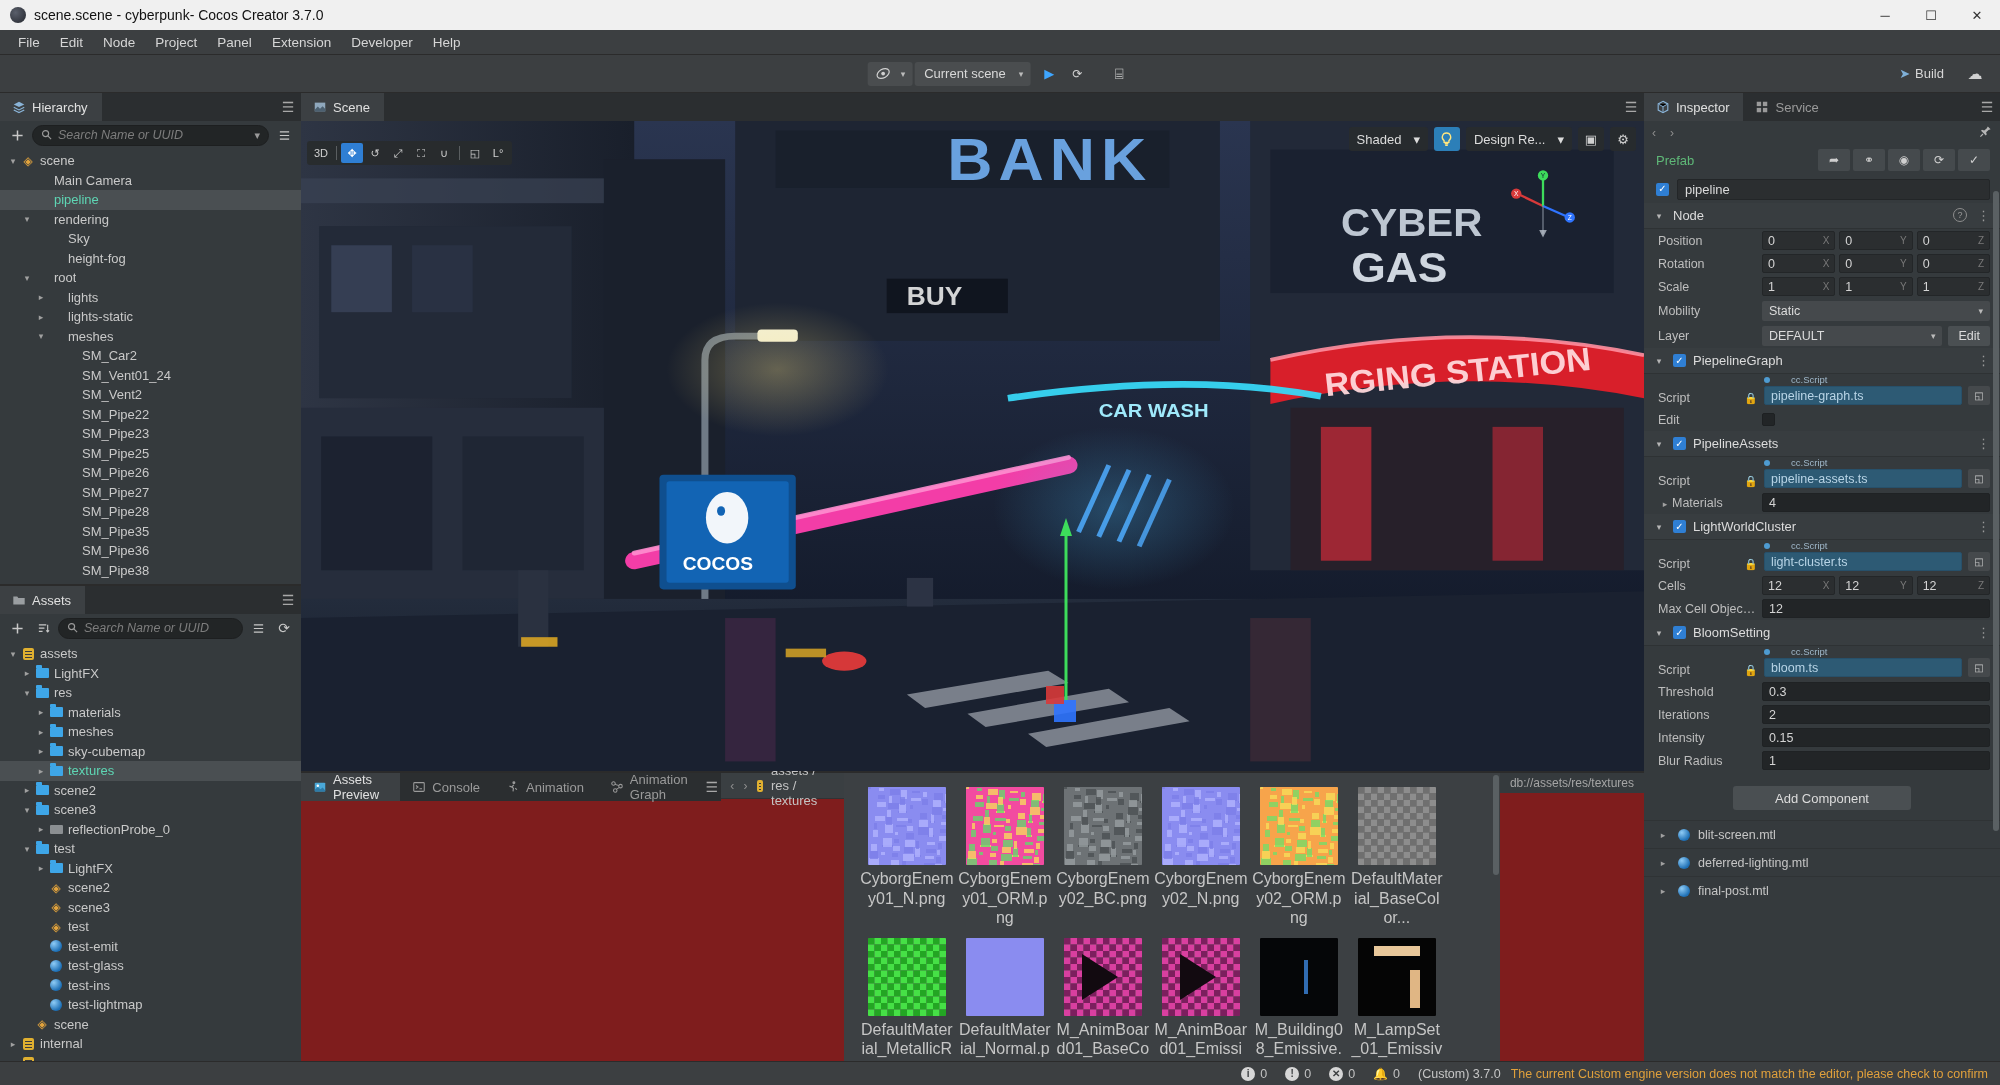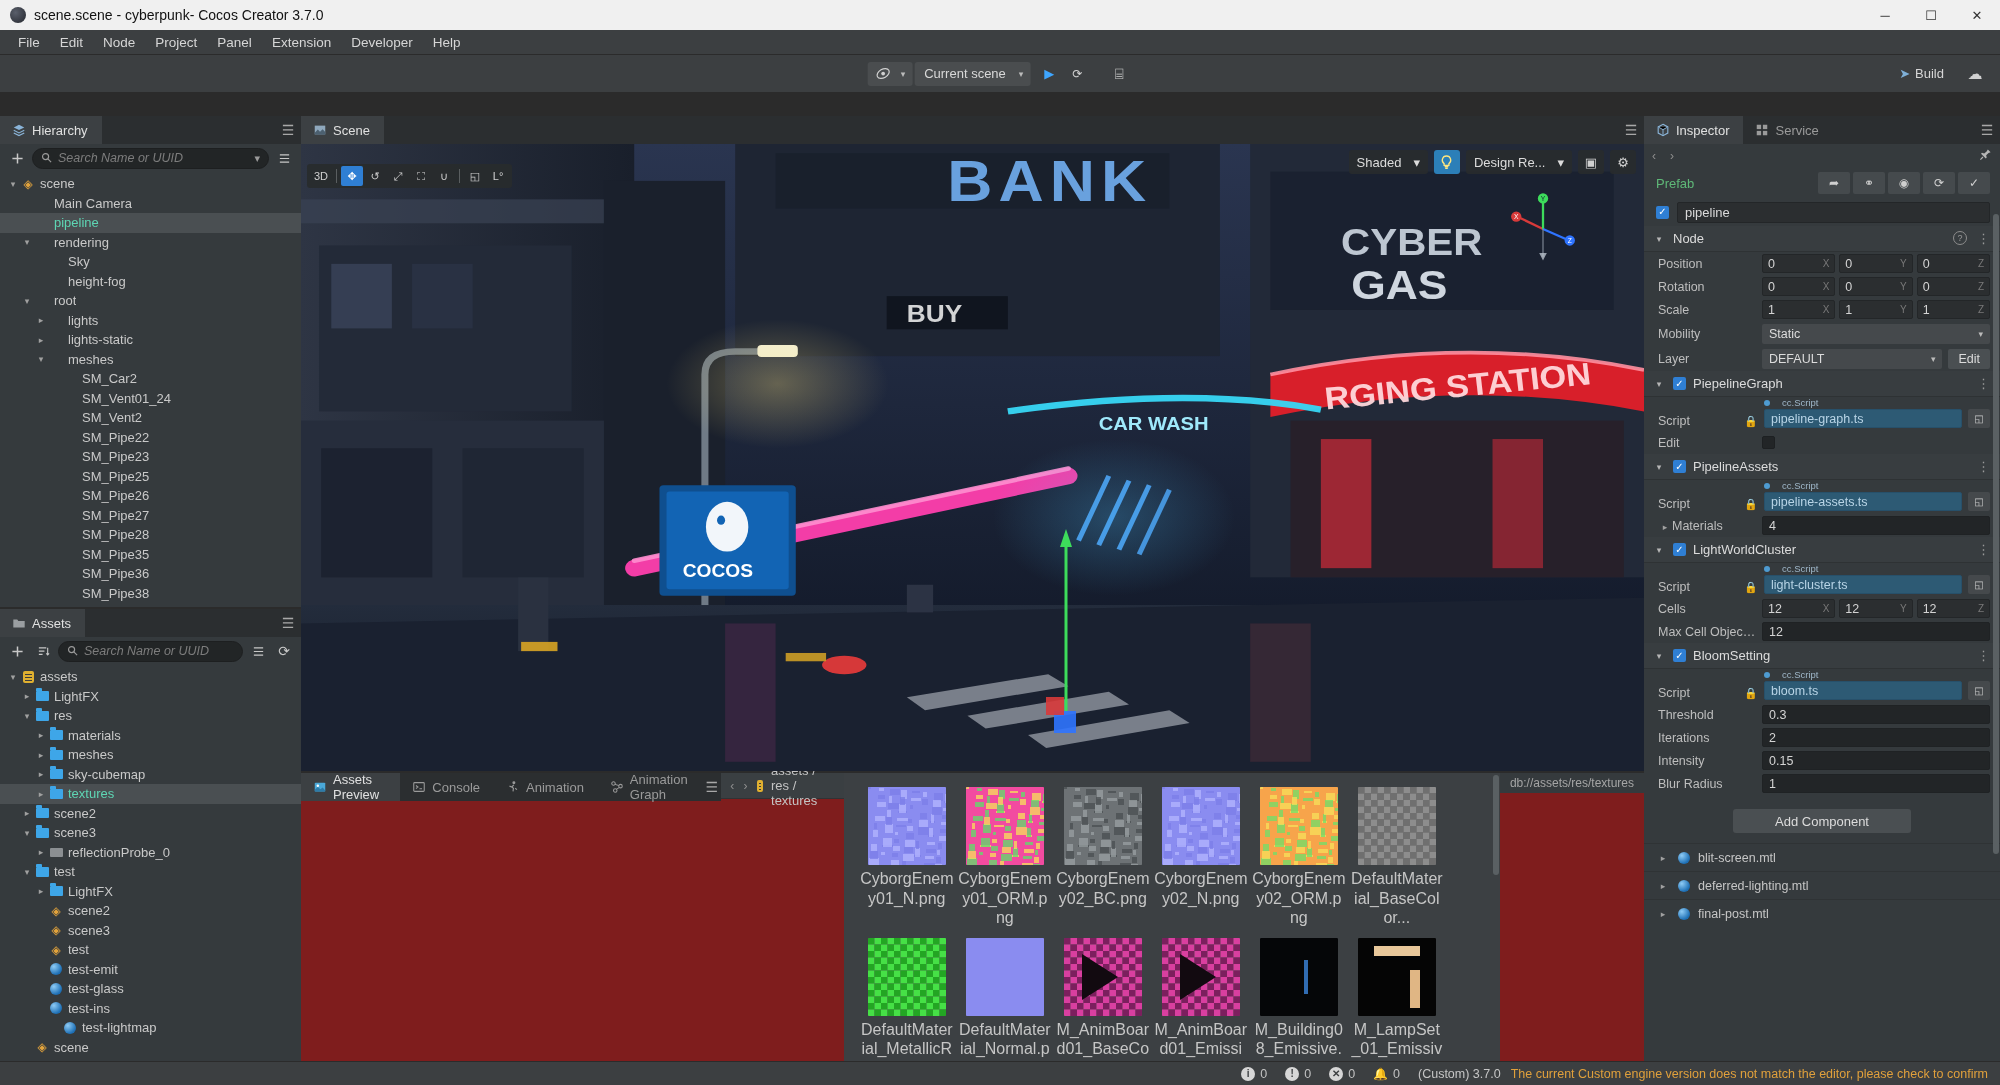--- a/index.html
+++ b/index.html
@@ -62,21 +62,21 @@
   .tb-play { color: #3ea6ff; font-size: 13px; }
   .toolbar-right {
     margin-left: auto; display: flex; align-items: center; gap: 10px; padding-right: 12px;
   }
   .build-btn {
     display: flex; align-items: center; gap: 5px; font-size: 13px; color: #d6d6d6;
     padding: 3px 8px; border-radius: 3px;
   }
 
   
-  .body { flex: 1; display: flex; min-height: 0; background: #2b2b2b; margin-top: 23px; }
+  .body { flex: 1; display: flex; min-height: 0; background: #2b2b2b; }
 
   
   .panel { display: flex; flex-direction: column; background: #353a3d; min-height: 0; }
   .panel-tabs {
     height: 28px; background: #2b2e30; display: flex; align-items: stretch; flex: 0 0 28px;
     position: relative;
   }
   .panel-tab {
     display: flex; align-items: center; gap: 6px; padding: 0 14px 0 12px;
     font-size: 13px; color: #9a9a9a; background: transparent;
@@ -289,21 +289,21 @@
   }
   .select-field .car { margin-left: auto; font-size: 9px; color: #bbb; }
   .mini-btn {
     height: 20px; padding: 0 10px; background: #4a4f52; border-radius: 2px;
     display: flex; align-items: center; font-size: 12.5px; color: #dcdcdc;
   }
   .script-row { height: 34px; display: flex; align-items: flex-end; padding: 0 10px 3px 14px; gap: 6px; }
   .script-label { width: 80px; flex: 0 0 80px; font-size: 12.5px; color: #bebebe; }
   .lock-ico { width: 14px; flex: 0 0 14px; color: #9a9a9a; font-size: 11px; text-align: center; }
   .script-col { flex: 1; min-width: 0; display: flex; flex-direction: column; }
-  .cc-script-tag { display: flex; align-items: center; gap: 12px; font-size: 9.5px; color: #9fb7c9; margin-bottom: 1px; }
+  .cc-script-tag { display: flex; align-items: center; gap: 21px; font-size: 9.5px; color: #9fb7c9; margin-bottom: 1px; }
   .cc-dot { width: 6px; height: 6px; border-radius: 50%; background: #4e9bd1; }
   .script-field {
     height: 19px; background: #2d5a74; border: 1px solid #27506a; border-radius: 2px;
     display: flex; align-items: center; padding: 0 6px; font-size: 12.5px; color: #b8d4e6;
   }
   .script-pick {
     width: 22px; height: 19px; background: #45494c; border-radius: 2px;
     display: flex; align-items: center; justify-content: center; font-size: 10px; color: #c8c8c8;
     flex: 0 0 22px; align-self: flex-end;
   }
@@ -709,21 +709,21 @@
               </span>
               <span class="tree-label">test-glass</span>
             </div>
             <div class="tree-row" style="padding-left: 34px;">
               <span class="arrow empty"></span>
               <span class="tree-ico">
                 <span class="ico-sphere"></span>
               </span>
               <span class="tree-label">test-ins</span>
             </div>
-            <div class="tree-row" style="padding-left: 48px;">
+            <div class="tree-row" style="padding-left: 34px;">
               <span class="arrow empty"></span>
               <span class="tree-ico">
                 <span class="ico-sphere"></span>
               </span>
               <span class="tree-label">test-lightmap</span>
             </div>
             <div class="tree-row" style="padding-left: 20px;">
               <span class="arrow empty"></span>
               <span class="tree-ico">
                 <span class="ico-flame">◈</span>

